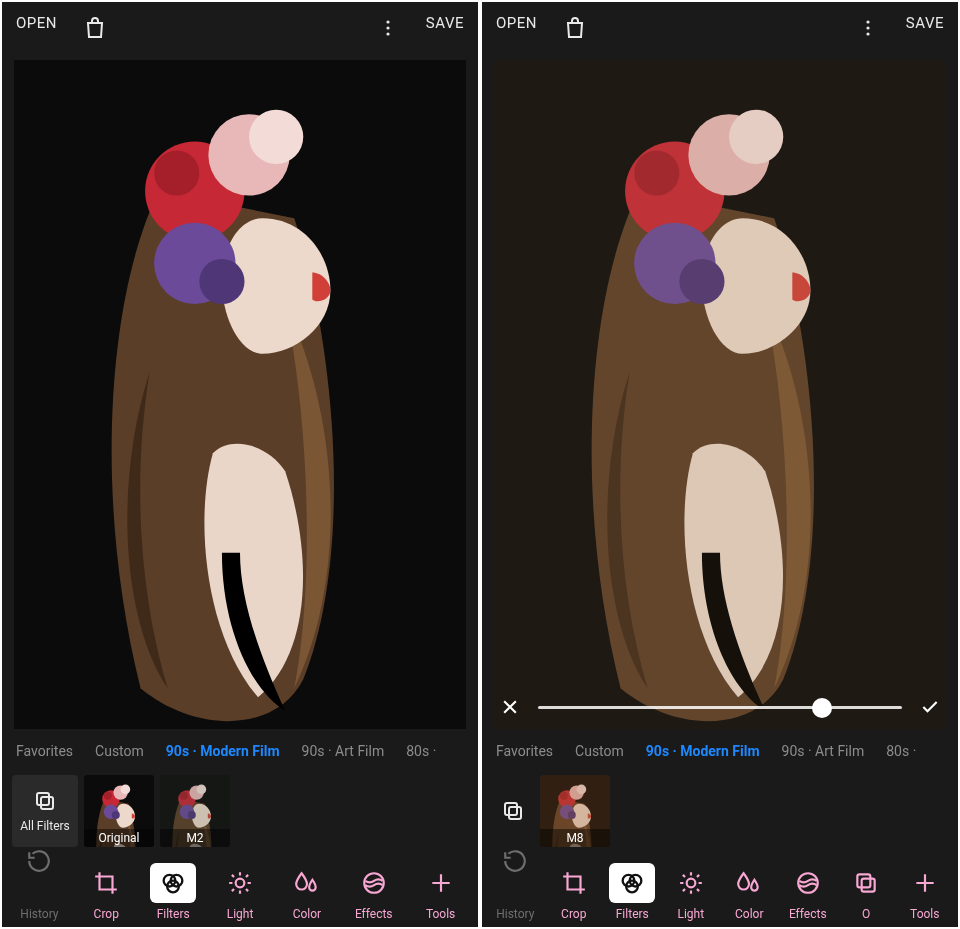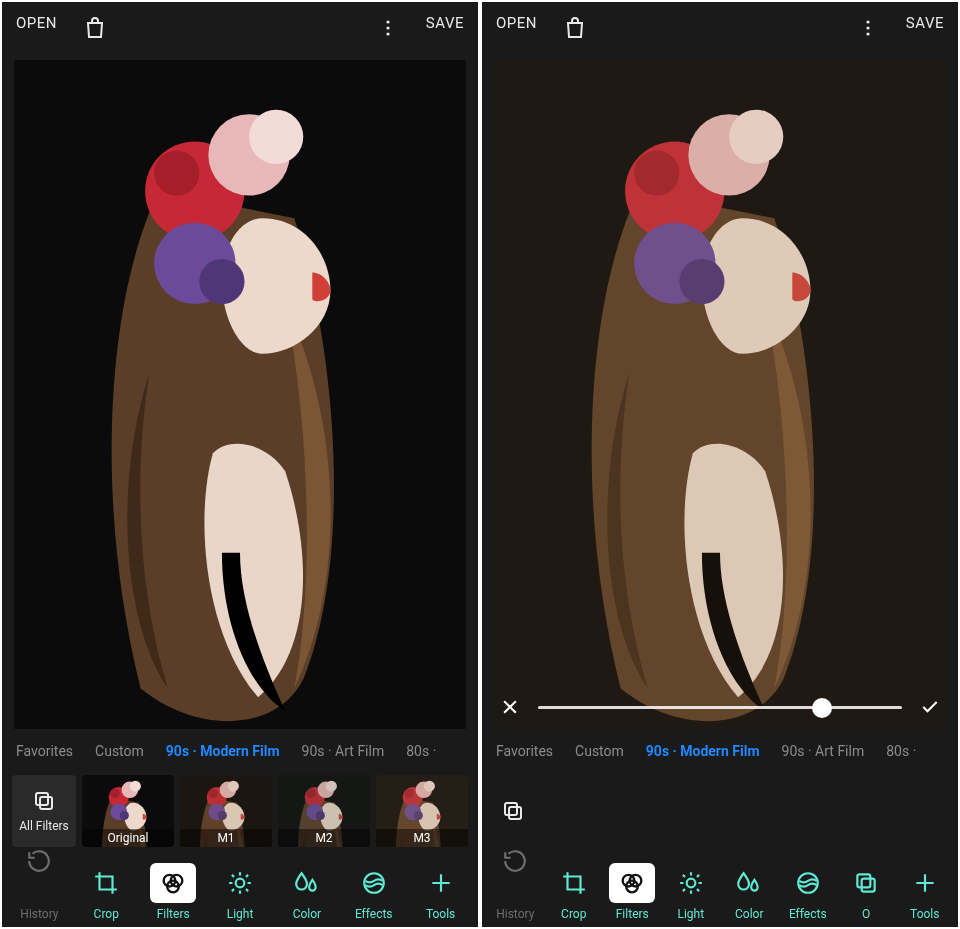--- a/index.html
+++ b/index.html
@@ -23,27 +23,27 @@
   
   .cats { display:flex; align-items:center; gap:22px; padding:14px 14px 8px 14px; font-size:14px; white-space:nowrap; overflow:hidden; }
   .cat { color:#8c8c8c; cursor:pointer; }
   .cat.active { color:#1e88ff;font-weight:bold; }
 
   
   .thumbs { display:flex; align-items:flex-end; gap:6px; padding:4px 10px 2px 10px; height:82px; overflow:hidden; }
   .allfilters { width:66px; height:72px; display:flex; flex-direction:column; align-items:center; justify-content:center; gap:6px; background:#2a2a2a; border-radius:4px; color:#e9e9e9; cursor:pointer; }
   .allfilters .txt { font-size:12px; }
   .stack-left { width:42px; height:72px; display:flex; align-items:center; justify-content:center; color:#e9e9e9; cursor:pointer; }
-  .thumb { position:relative; width:92px; height:72px; border-radius:3px; overflow:hidden; cursor:pointer; flex:0 0 auto; }
+  .thumb { position:relative; width:70px; height:72px; border-radius:3px; overflow:hidden; cursor:pointer; flex:0 0 auto; }
   .thumb svg { width:100%; height:100%; display:block; }
   .thumb .label { position:absolute; left:0; right:0; bottom:0; text-align:center; font-size:12px; padding:2px 0; background:rgba(0,0,0,.45); color:#fff; }
 
   
   .bbar { display:flex; align-items:flex-end; justify-content:space-between; padding:10px 4px 6px 4px; height:78px; }
-  .bitem { flex:1; display:flex; flex-direction:column; align-items:center; justify-content:flex-end; gap:4px; color:#5eead4; cursor:pointer; font-size:12px; }
+  .bitem { flex:1; display:flex; flex-direction:column; align-items:center; justify-content:flex-end; gap:4px; color:#f9a8d4; cursor:pointer; font-size:12px; }
   .bitem.dim { color:#6e6e6e;gap:26px; }
   .bitem.active .bicon { background:#fff; color:#111; border-radius:6px; }
   .bicon { width:46px; height:40px; display:flex; align-items:center; justify-content:center; }
 </style>
 </head>
 <body>
 
 <svg width="0" height="0" style="position:absolute">
   <defs>
     <g id="portrait-art">
@@ -122,37 +122,23 @@
       </div>
       <div class="thumb">
         <svg viewBox="0 0 100 90" preserveAspectRatio="xMidYMid slice">
             <use href="#portrait-art"></use>
           </svg>
         <span class="label">Original</span>
       </div>
       <div class="thumb">
         <svg viewBox="0 0 100 90" preserveAspectRatio="xMidYMid slice">
             <use href="#portrait-art"></use>
-            <rect width="100" height="90" fill="rgba(120,90,50,.15)"></rect>
-          </svg>
-        <span class="label">M1</span>
-      </div>
-      <div class="thumb">
-        <svg viewBox="0 0 100 90" preserveAspectRatio="xMidYMid slice">
-            <use href="#portrait-art"></use>
             <rect width="100" height="90" fill="rgba(60,80,60,.18)"></rect>
           </svg>
         <span class="label">M2</span>
-      </div>
-      <div class="thumb">
-        <svg viewBox="0 0 100 90" preserveAspectRatio="xMidYMid slice">
-            <use href="#portrait-art"></use>
-            <rect width="100" height="90" fill="rgba(140,110,70,.2)"></rect>
-          </svg>
-        <span class="label">M3</span>
       </div>
     </div>
 
     <div class="bbar">
       <div class="bitem dim">
         <span class="bicon">
             <svg width="26" height="26" viewBox="0 0 24 24" fill="none" stroke="currentColor" stroke-width="2">
               <path d="M3 12a9 9 0 1 0 3-6.7"></path>
               <path d="M3 4v5h5"></path>
             </svg>
@@ -267,20 +253,27 @@
       <span class="cat">80s ·</span>
     </div>
 
     <div class="thumbs">
       <div class="stack-left">
         <svg width="24" height="24" viewBox="0 0 24 24" fill="none" stroke="#e9e9e9" stroke-width="2">
             <rect x="4" y="4" width="12" height="12" rx="2"></rect>
             <rect x="8" y="8" width="12" height="12" rx="2"></rect>
           </svg>
       </div>
+      <div class="thumb">
+        <svg viewBox="0 0 100 90" preserveAspectRatio="xMidYMid slice">
+            <use href="#portrait-art"></use>
+            <rect width="100" height="90" fill="rgba(150,90,40,.28)"></rect>
+          </svg>
+        <span class="label">M8</span>
+      </div>
     </div>
 
     <div class="bbar">
       <div class="bitem dim">
         <span class="bicon">
             <svg width="26" height="26" viewBox="0 0 24 24" fill="none" stroke="currentColor" stroke-width="2">
               <path d="M3 12a9 9 0 1 0 3-6.7"></path>
               <path d="M3 4v5h5"></path>
             </svg>
           </span>

